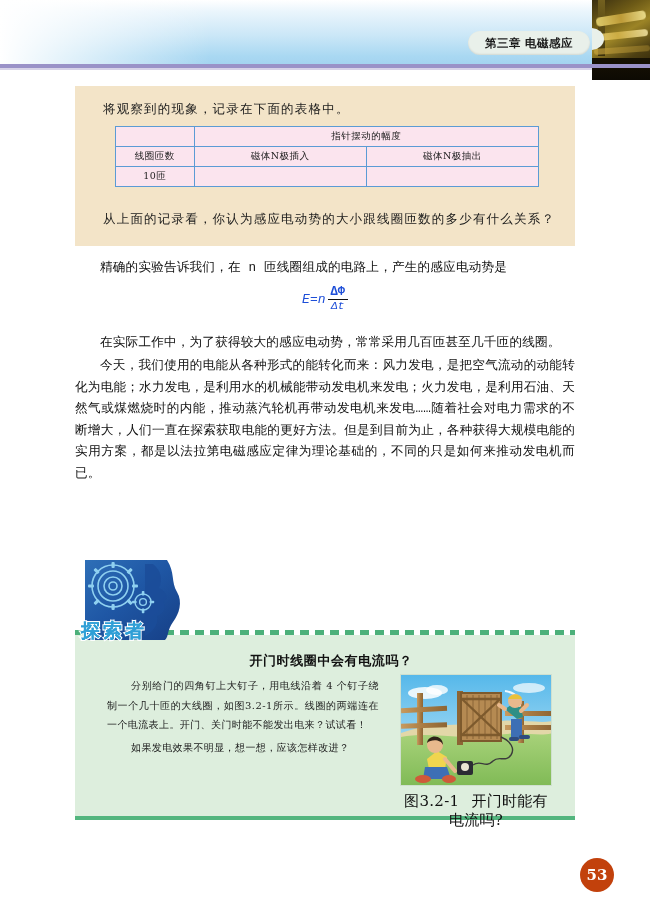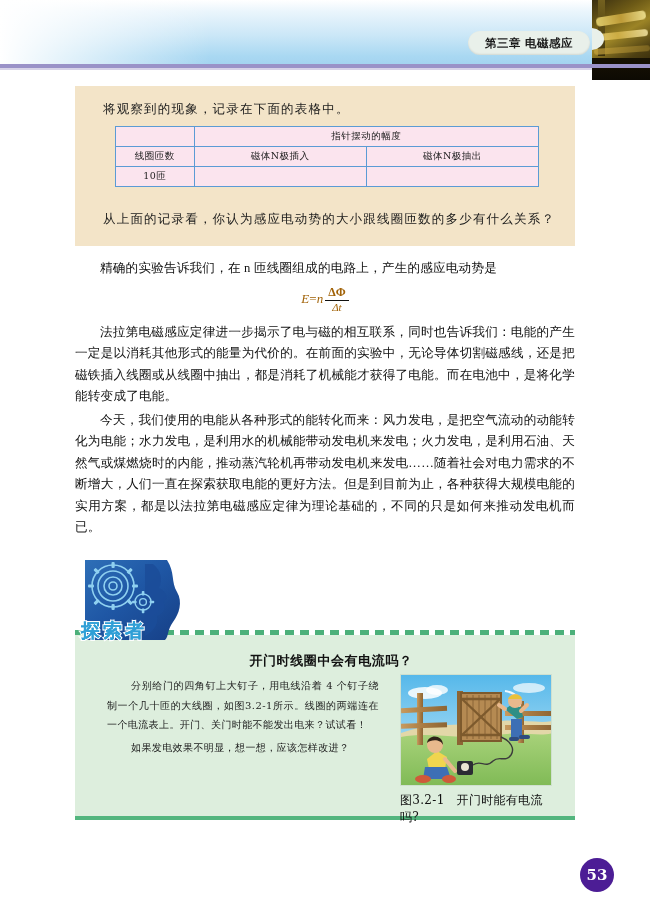--- a/index.html
+++ b/index.html
@@ -142,37 +142,37 @@
   .col-turns { width: 88px; }
   .col-half  { width: 196px; }
 
   
   .body-col {
     position: absolute;
     left: 75px; top: 258px;
     width: 500px;
   }
   .para {
-    font-family: Liberation Serif, serif;
+    font-family: Liberation Mono, monospace;
     font-size: 12.6px;
     line-height: 21.5px;
     color: #111111;
     text-align: justify;
     text-indent: 25px;
     letter-spacing: 0.2px;
     margin-bottom: 2px;
   }
   .para-tight { margin-bottom: 0; }
 
   .formula {
     text-align: center;
-    margin: 6px 0 8px 0;
-    font-family: Liberation Serif, serif;
+    margin: 6px 0 20px 0;
+    font-family: Liberation Mono, monospace;
     font-size: 13px;
-    color: #a16207;
+    color: #1d4ed8;
   }
   .formula .it { font-style: italic; }
   .frac {
     display: inline-block;
     vertical-align: middle;
     text-align: center;
     margin-left: 2px;
     position: relative;
     top: -1px;
   }
@@ -279,34 +279,35 @@
   }
   .fig-img {
     position: relative;
     width: 152px; height: 112px;
     overflow: hidden;
     border: 1px solid #cfe0cf;
     background: #9fd3f0;
   }
   .fig-caption {
     margin-top: 6px;
+    text-align: center;
     font-family: "DejaVu Serif", "Liberation Serif", serif;
-    font-size: 12px;
+    font-size: 15px;
     color: #111;
     letter-spacing: 0.3px;
   }
   .fig-caption .gap { display:inline-block; width: 12px; }
 
   
   .page-num {
     position: absolute;
     left: 580px; top: 858px;
     width: 34px; height: 34px;
     border-radius: 50%;
-    background: #4c1d95;
+    background: #c2410c;
     color: #ffffff;
     display: flex;
     align-items: center;
     justify-content: center;
     font-family: "DejaVu Serif", "Liberation Serif", serif;
     font-size: 15px;
     font-weight: bold;
   }
 </style>
 </head>
@@ -366,22 +367,22 @@
 
     <div class="para">精确的实验告诉我们，在 n 匝线圈组成的电路上，产生的感应电动势是</div>
 
     <div class="formula">
       <span class="it">E</span><span>=</span><span class="it">n</span><span class="frac">
         <span class="num">ΔΦ</span>
         <span class="den">Δt</span>
       </span>
     </div>
 
-
-    <div class="para">法拉第电磁感应定律进一步揭示了电与磁的相互联系，同时也告诉我们：电能的产生一定是以消耗其他形式的能量为代价的。在前面的实验中，无论导体切割磁感线，还是把磁铁插入线圈或从线圈中抽出，都是消耗了机械能才获得了电能。而在电池中，是将化学能转变成了电能。</div>
+    <div class="para">在实际工作中，为了获得较大的感应电动势，常常采用几百匝甚至几千匝的线圈。</div>
+
 
     <div class="para para-tight">今天，我们使用的电能从各种形式的能转化而来：风力发电，是把空气流动的动能转化为电能；水力发电，是利用水的机械能带动发电机来发电；火力发电，是利用石油、天然气或煤燃烧时的内能，推动蒸汽轮机再带动发电机来发电……随着社会对电力需求的不断增大，人们一直在探索获取电能的更好方法。但是到目前为止，各种获得大规模电能的实用方案，都是以法拉第电磁感应定律为理论基础的，不同的只是如何来推动发电机而已。</div>
   </div>
 
   <div class="explorer-wrap">
 
     <div class="explorer-logo">
       <svg width="108" height="86" viewBox="0 0 108 86" xmlns="http://www.w3.org/2000/svg">
         <defs>
           <linearGradient id="bgblue" x1="0" y1="0" x2="1" y2="1">

